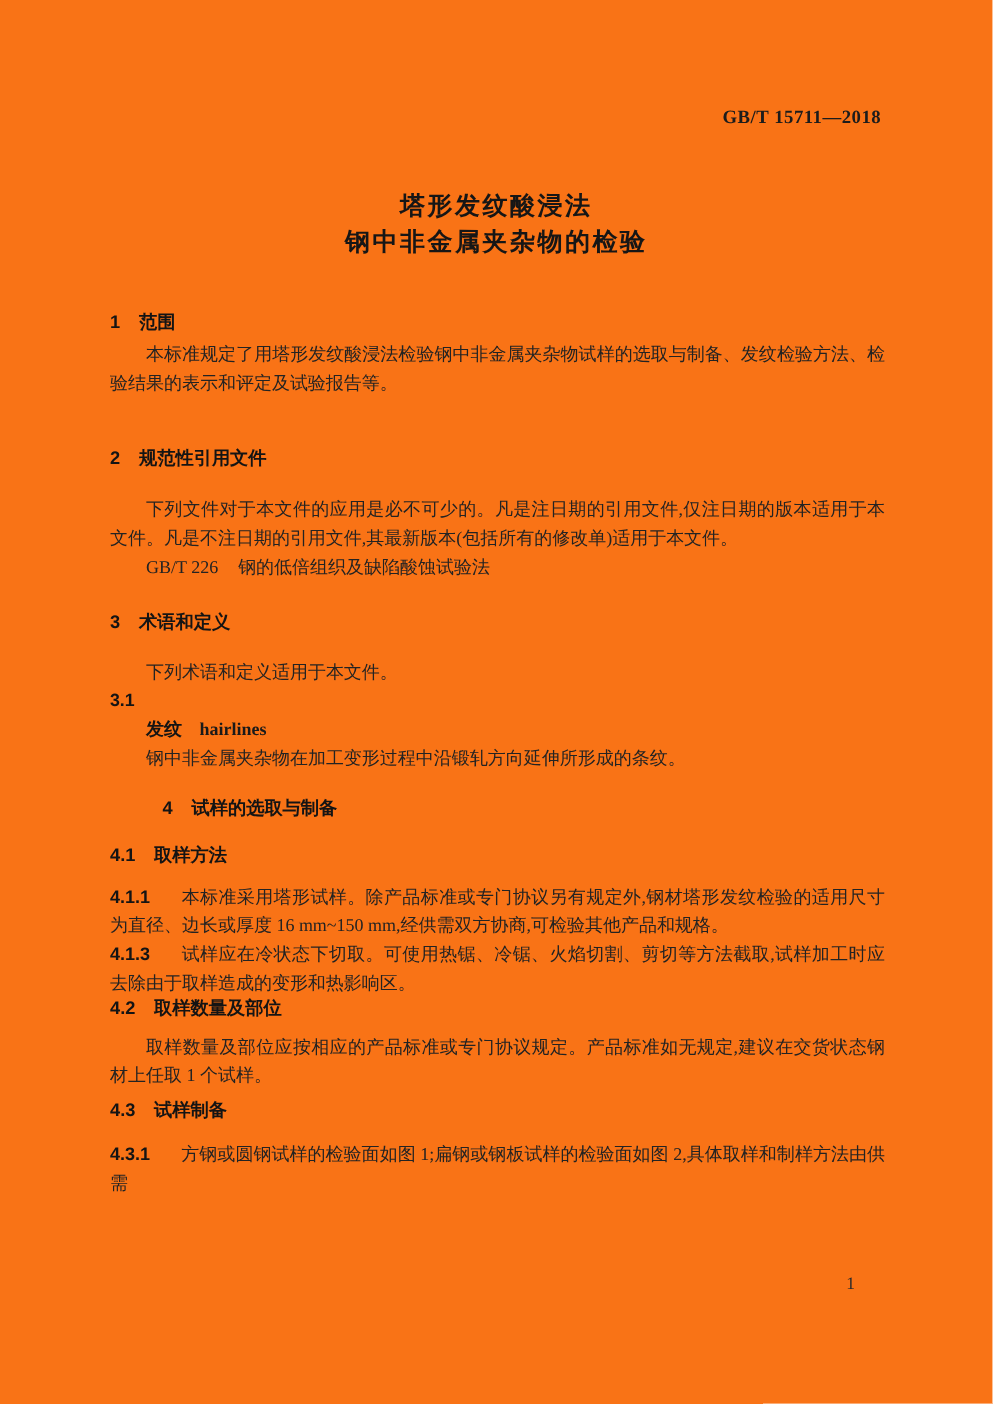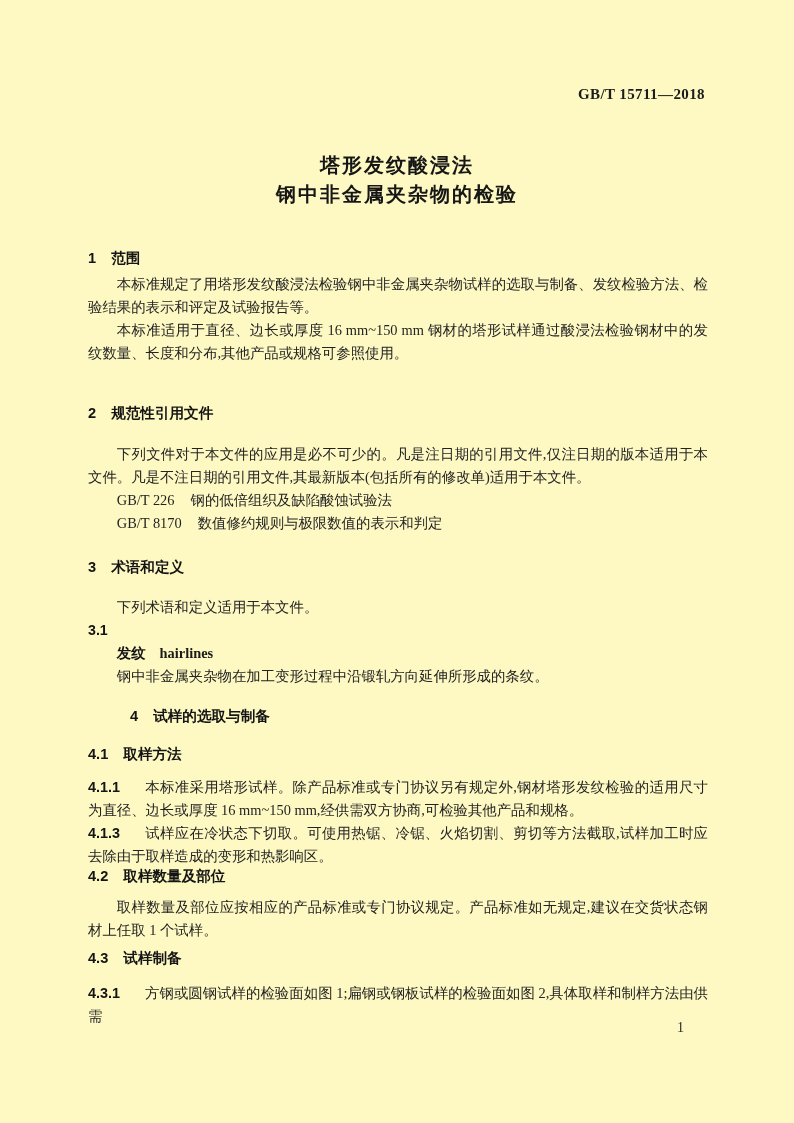--- a/index.html
+++ b/index.html
@@ -1,21 +1,21 @@
 <!DOCTYPE html>
 <html lang="zh"><head>
 <meta charset="utf-8">
 <style>
   html, body { margin: 0; padding: 0; background: #ffffff; }
   .page {
     position: relative;
     width: 794px;
     height: 1123px;
     margin: 0 auto;
-    background: #fef9c3;
+    background: #f97316;
     overflow: hidden;
     font-family: "Liberation Serif", serif;
     color: #232323;
   }
   .doc-header {
     position: absolute;
     top: 86px;
     right: 89px;
     font-family: "Liberation Serif", serif;
     font-weight: 700;
@@ -100,26 +100,24 @@
 
   <div class="doc-title">
     <div>塔形发纹酸浸法</div>
     <div>钢中非金属夹杂物的检验</div>
   </div>
 
   <div class="main">
 
     <p class="h-sec" id="s1h"><span class="num">1</span><span>范围</span></p>
     <p class="para">本标准规定了用塔形发纹酸浸法检验钢中非金属夹杂物试样的选取与制备、发纹检验方法、检验结果的表示和评定及试验报告等。</p>
-    <p class="para">本标准适用于直径、边长或厚度 16 mm~150 mm 钢材的塔形试样通过酸浸法检验钢材中的发纹数量、长度和分布,其他产品或规格可参照使用。</p>
 
     <p class="h-sec" id="s2h"><span class="num">2</span><span>规范性引用文件</span></p>
     <p class="para">下列文件对于本文件的应用是必不可少的。凡是注日期的引用文件,仅注日期的版本适用于本文件。凡是不注日期的引用文件,其最新版本(包括所有的修改单)适用于本文件。</p>
     <p class="ref-line"><span class="ref-code">GB/T 226</span><span>钢的低倍组织及缺陷酸蚀试验法</span></p>
-    <p class="ref-line"><span class="ref-code">GB/T 8170</span><span>数值修约规则与极限数值的表示和判定</span></p>
 
     <p class="h-sec" id="s3h"><span class="num">3</span><span>术语和定义</span></p>
     <p class="para">下列术语和定义适用于本文件。</p>
     <p class="term-num">3.1</p>
     <p class="term-line"><span class="term-zh">发纹</span><span class="term-en">hairlines</span></p>
     <p class="term-def">钢中非金属夹杂物在加工变形过程中沿锻轧方向延伸所形成的条纹。</p>
 
     <p class="h-sec" id="s4h"><span class="num">4</span><span>试样的选取与制备</span></p>
 
     <p class="h-sec" id="s41h"><span class="num">4.1</span><span>取样方法</span></p>

